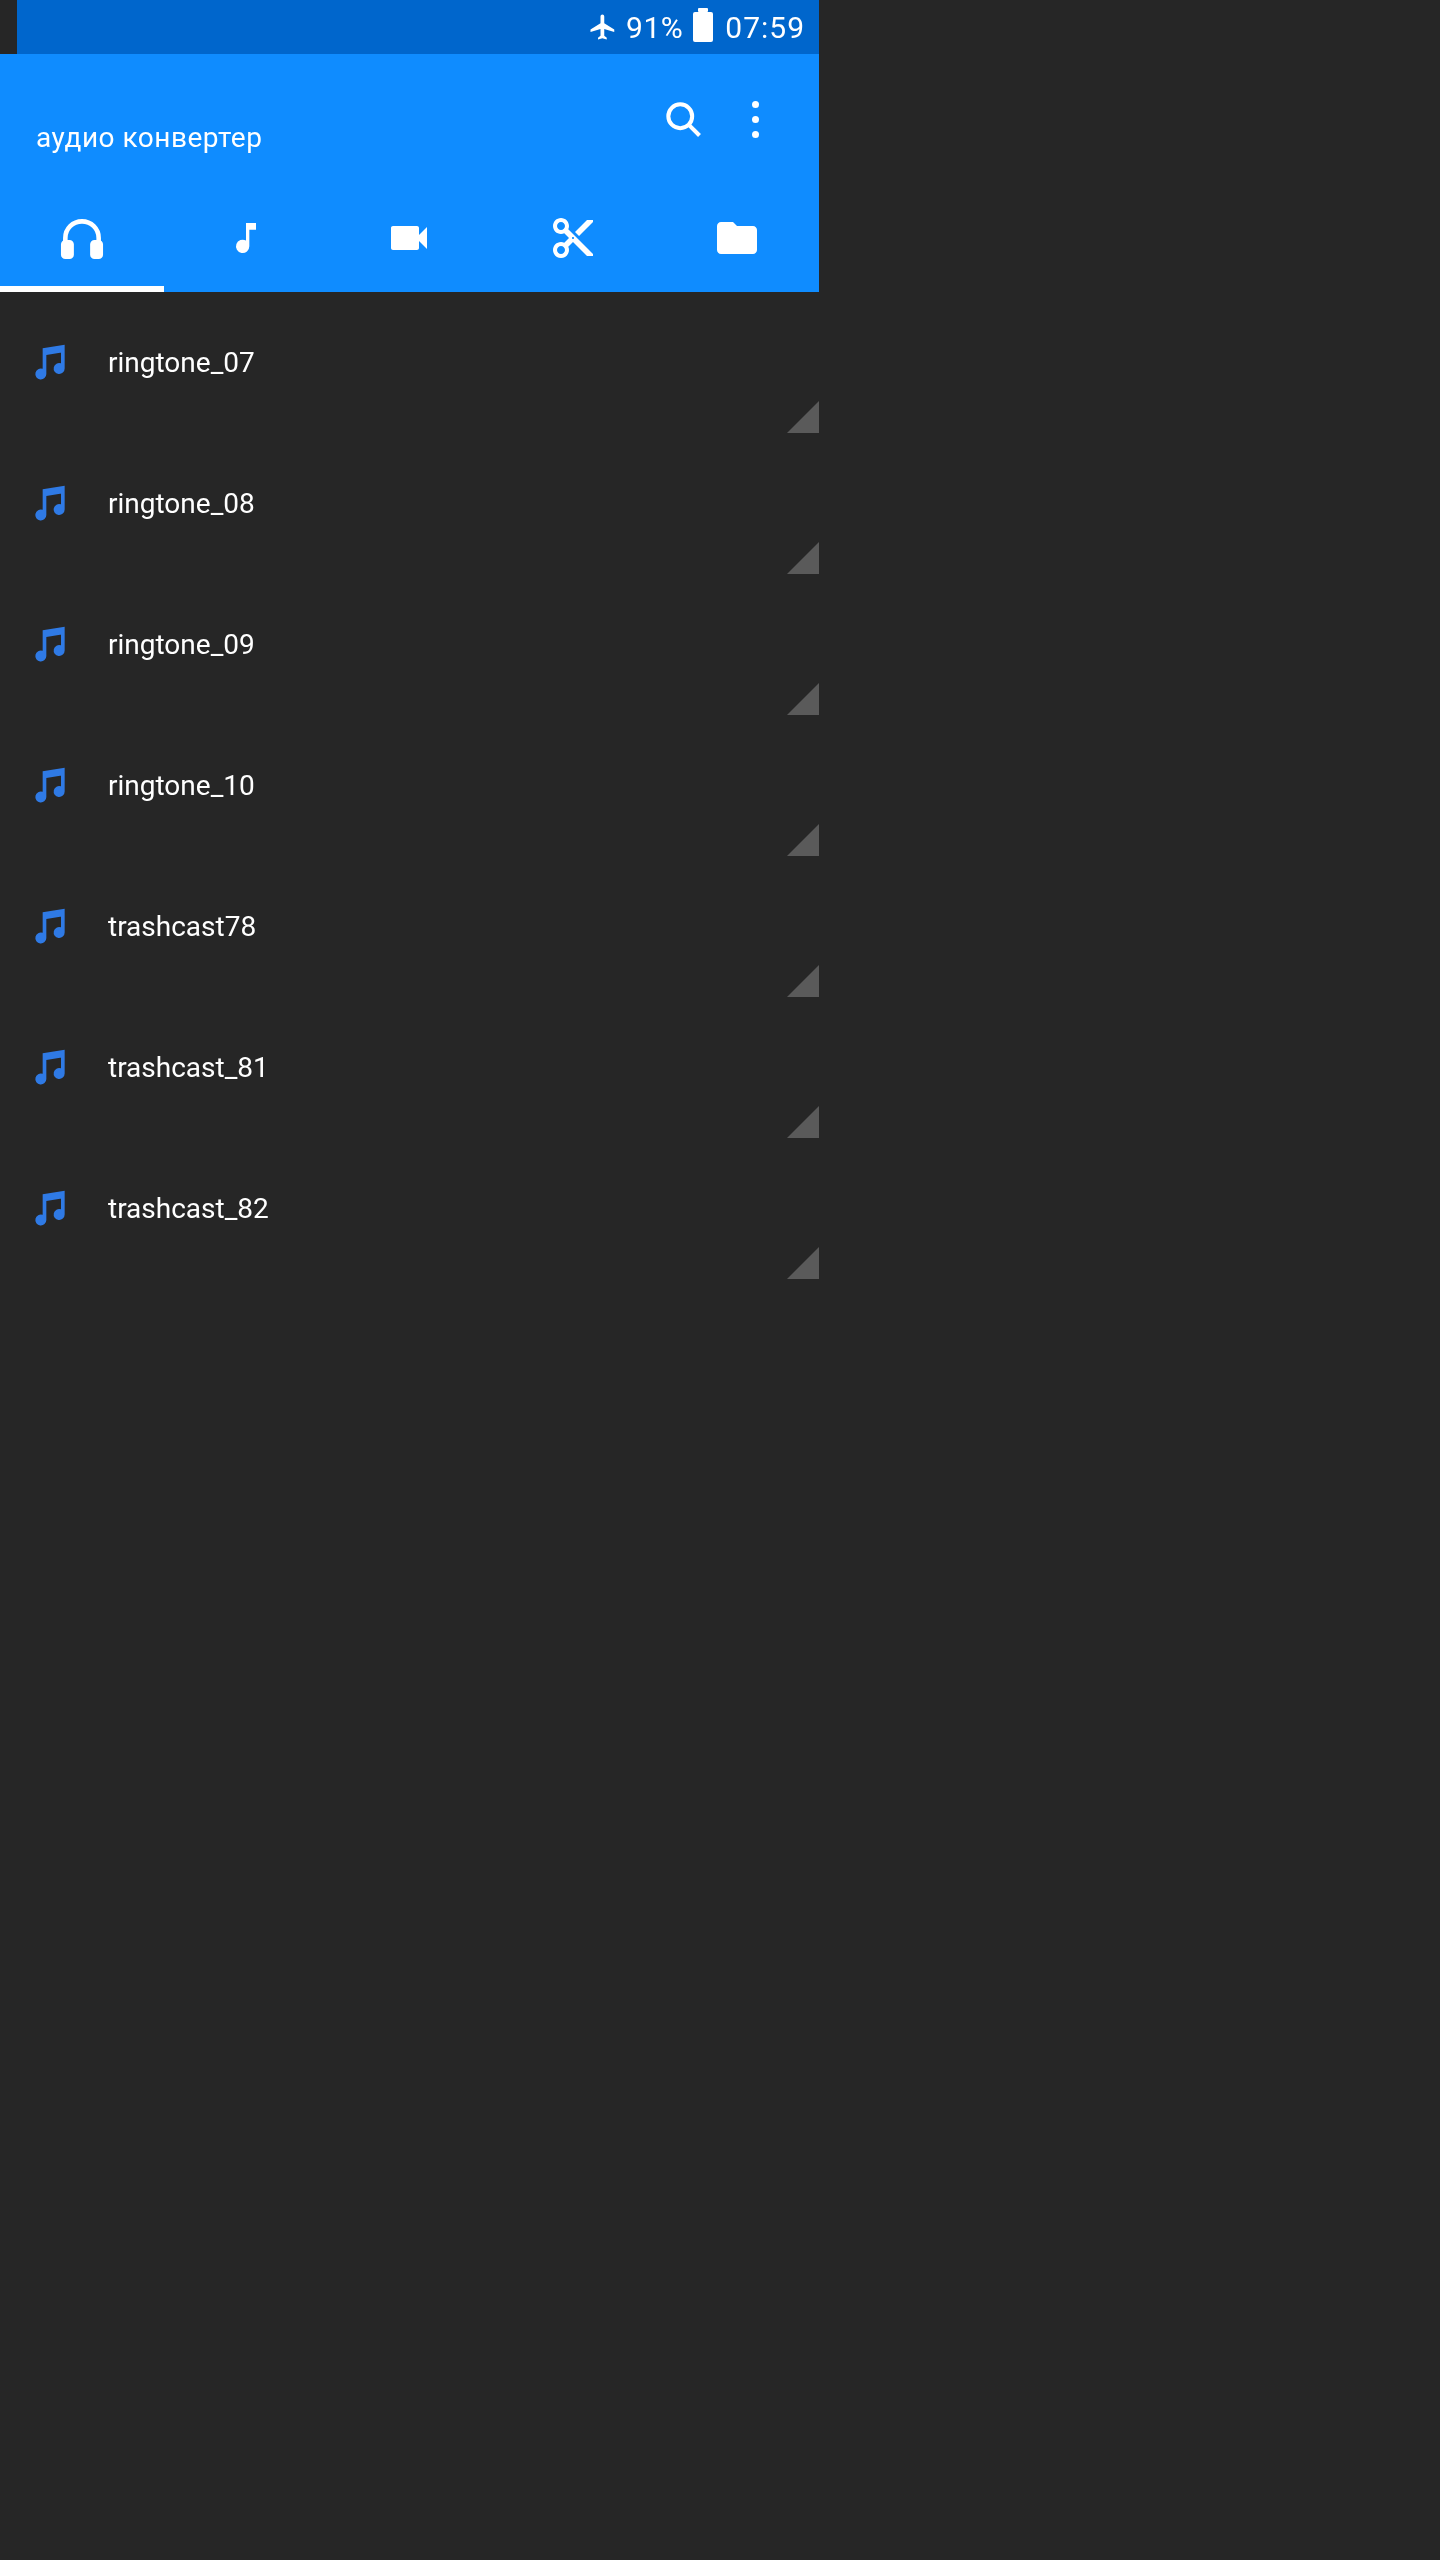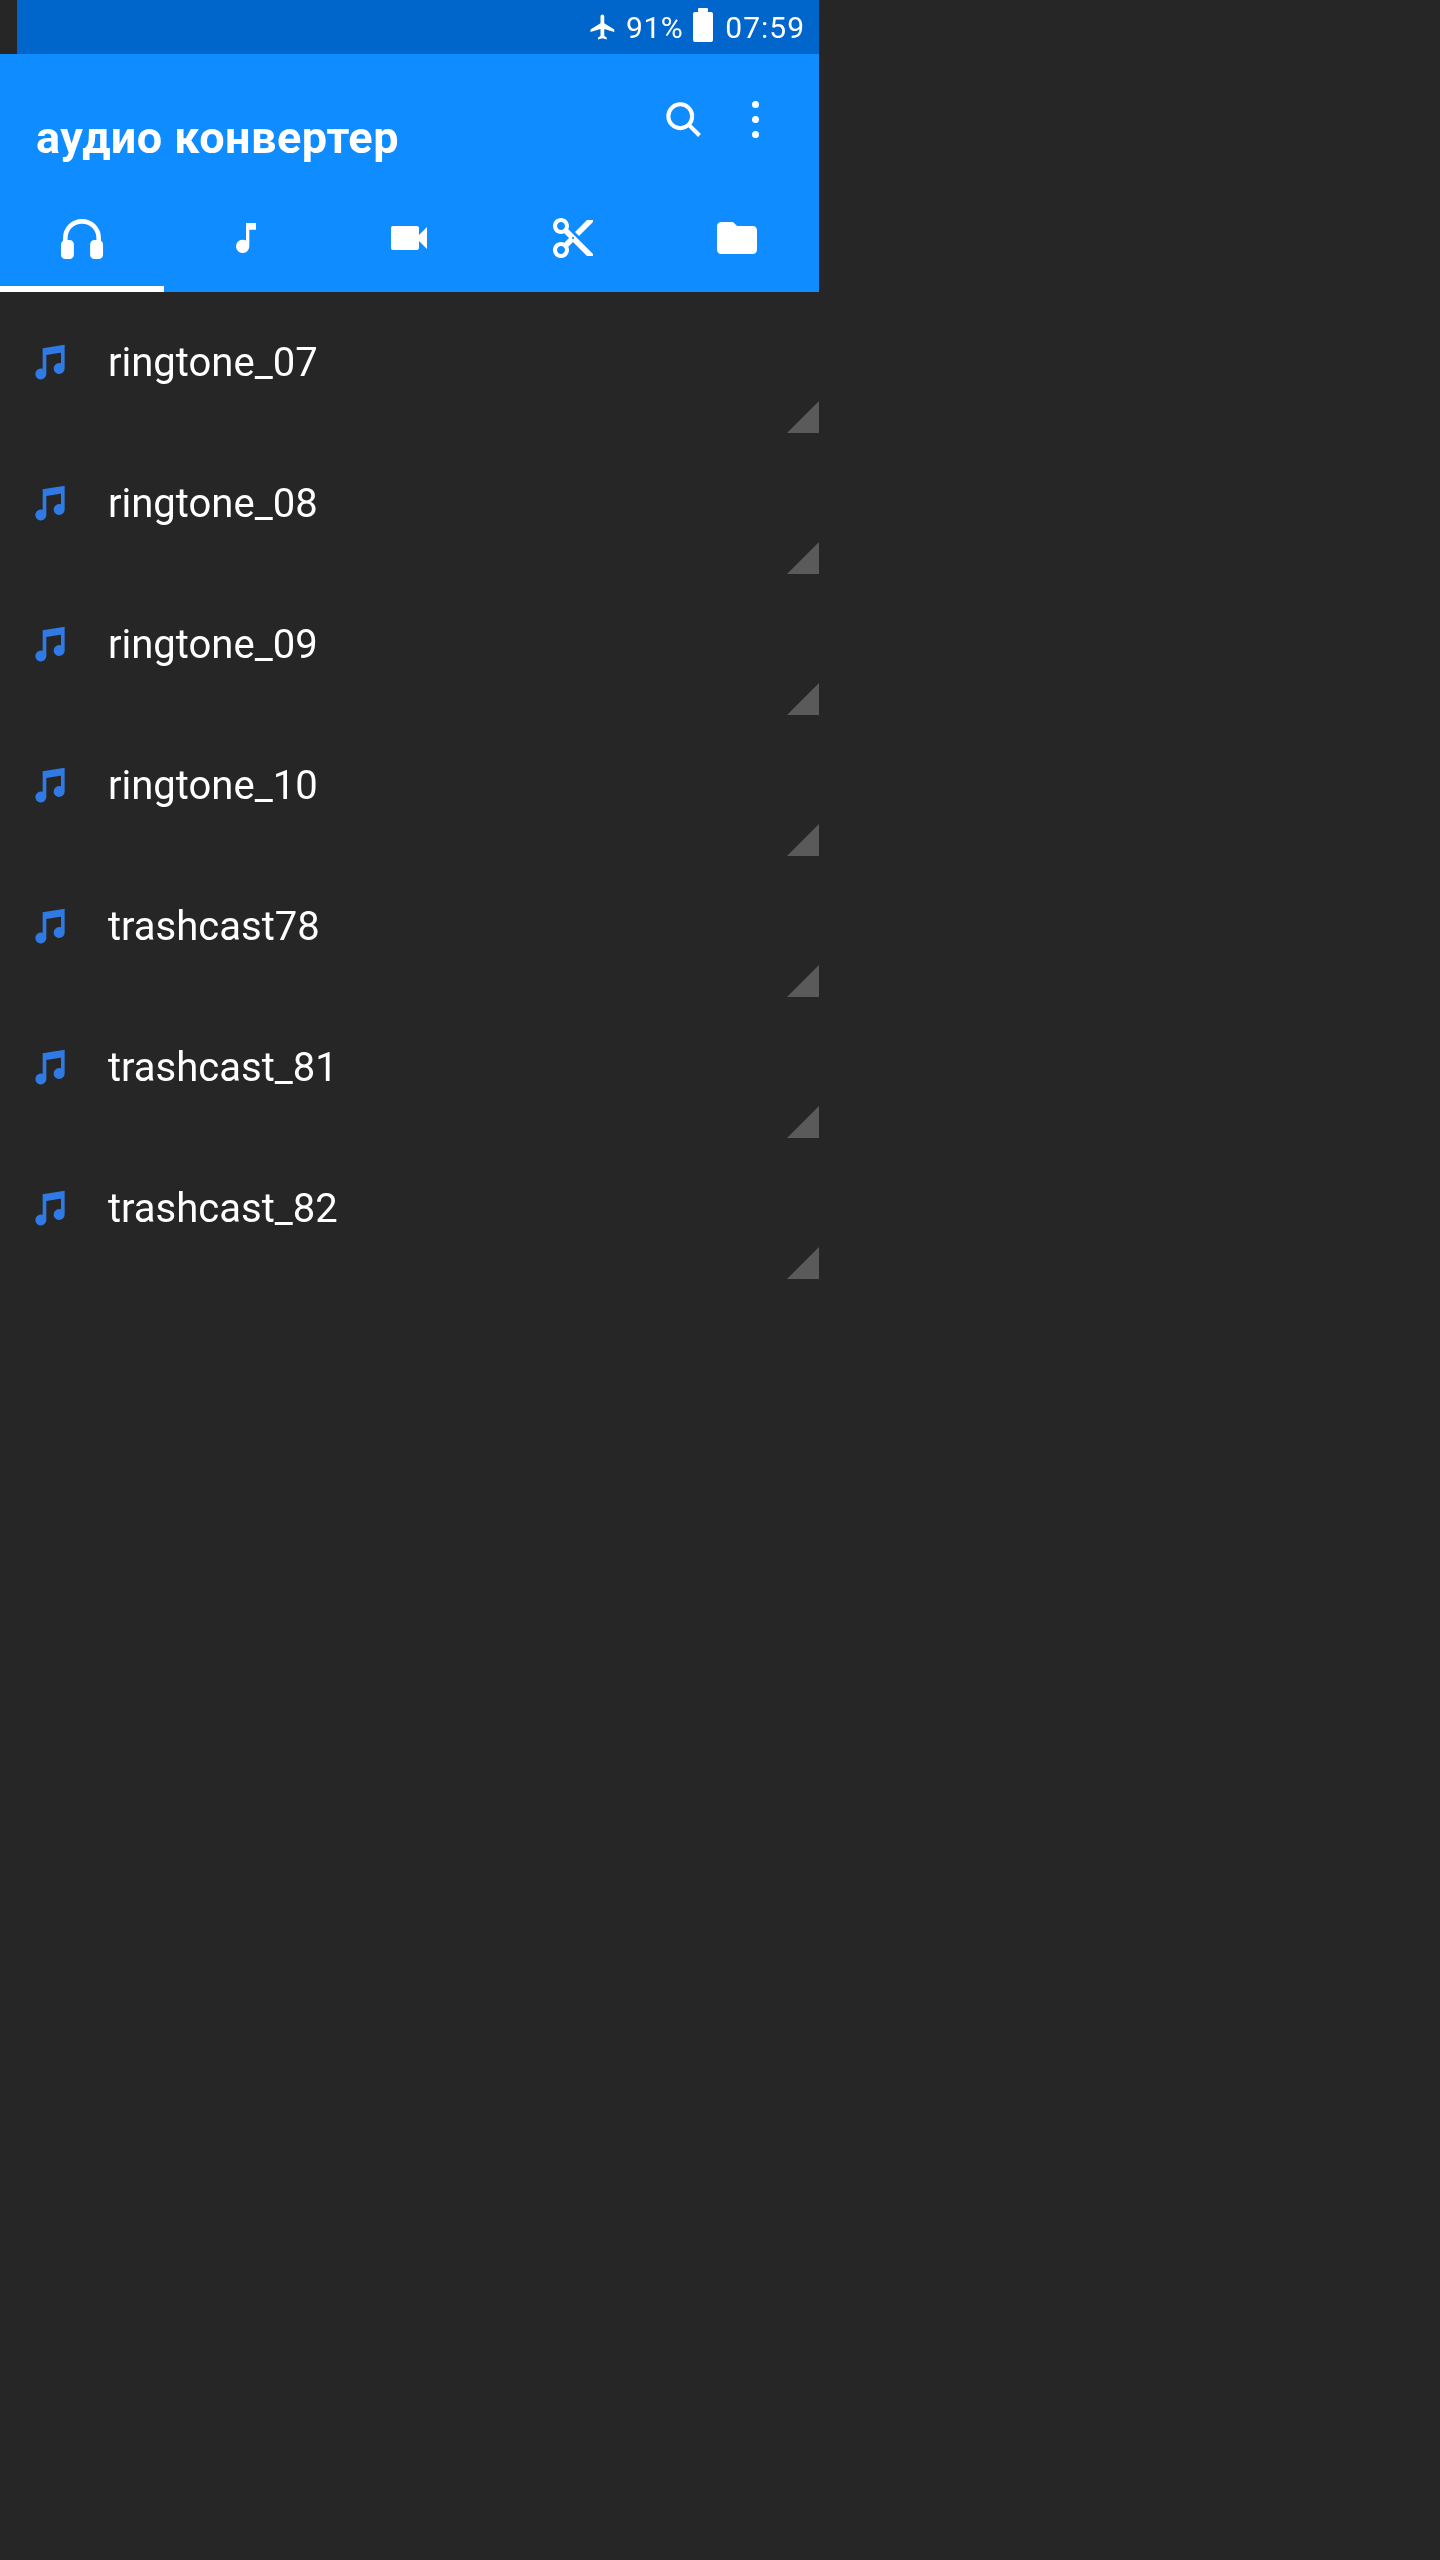--- a/index.html
+++ b/index.html
@@ -26,22 +26,22 @@
 .status-bar .time { letter-spacing: 1px; }
 .app-bar {
   height: 130px;
   background: #0f8cff;
   display: flex;
   align-items: center;
   padding: 0 28px 0 36px;
 }
 .app-title {
   color: #ffffff;
-  font-size: 45px;
-  font-weight: 700;
+  font-size: 28px;
+  font-weight: 400;
   flex: 1;
   letter-spacing: 0.5px;
   margin-top: 37px;
 }
 .app-action {
   width: 72px;
   height: 72px;
   display: flex;
   align-items: center;
   justify-content: center;
@@ -81,21 +81,21 @@
 .list-item .file-icon {
   width: 48px;
   height: 48px;
   margin-right: 34px;
   display: flex;
   align-items: center;
   justify-content: center;
 }
 .list-item .file-name {
   color: #ffffff;
-  font-size: 40px;
+  font-size: 28px;
   font-weight: 400;
 }
 .list-item .corner {
   position: absolute;
   right: 0;
   bottom: 0;
   width: 0;
   height: 0;
   border-style: solid;
   border-width: 0 0 32px 32px;

